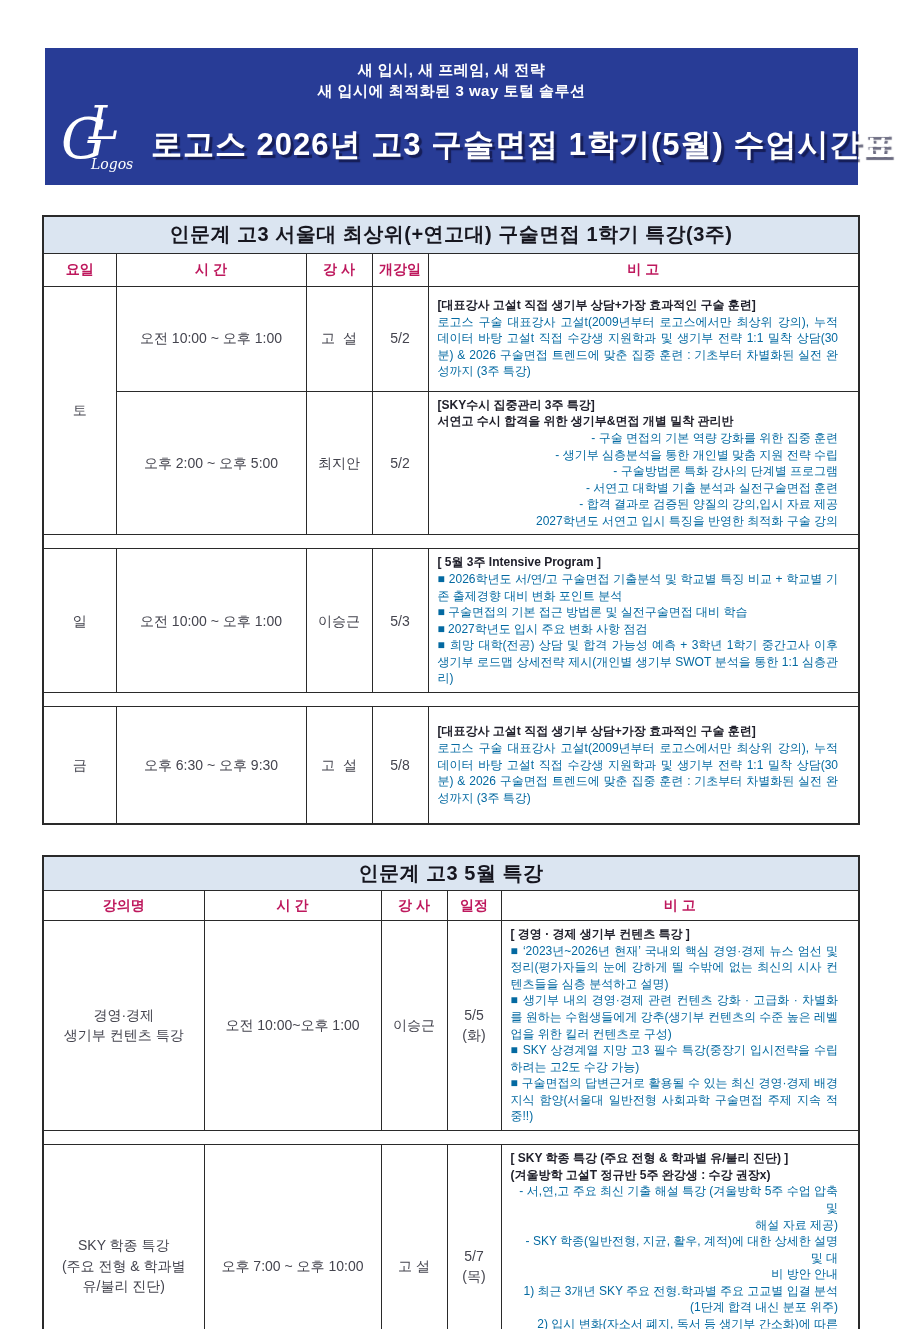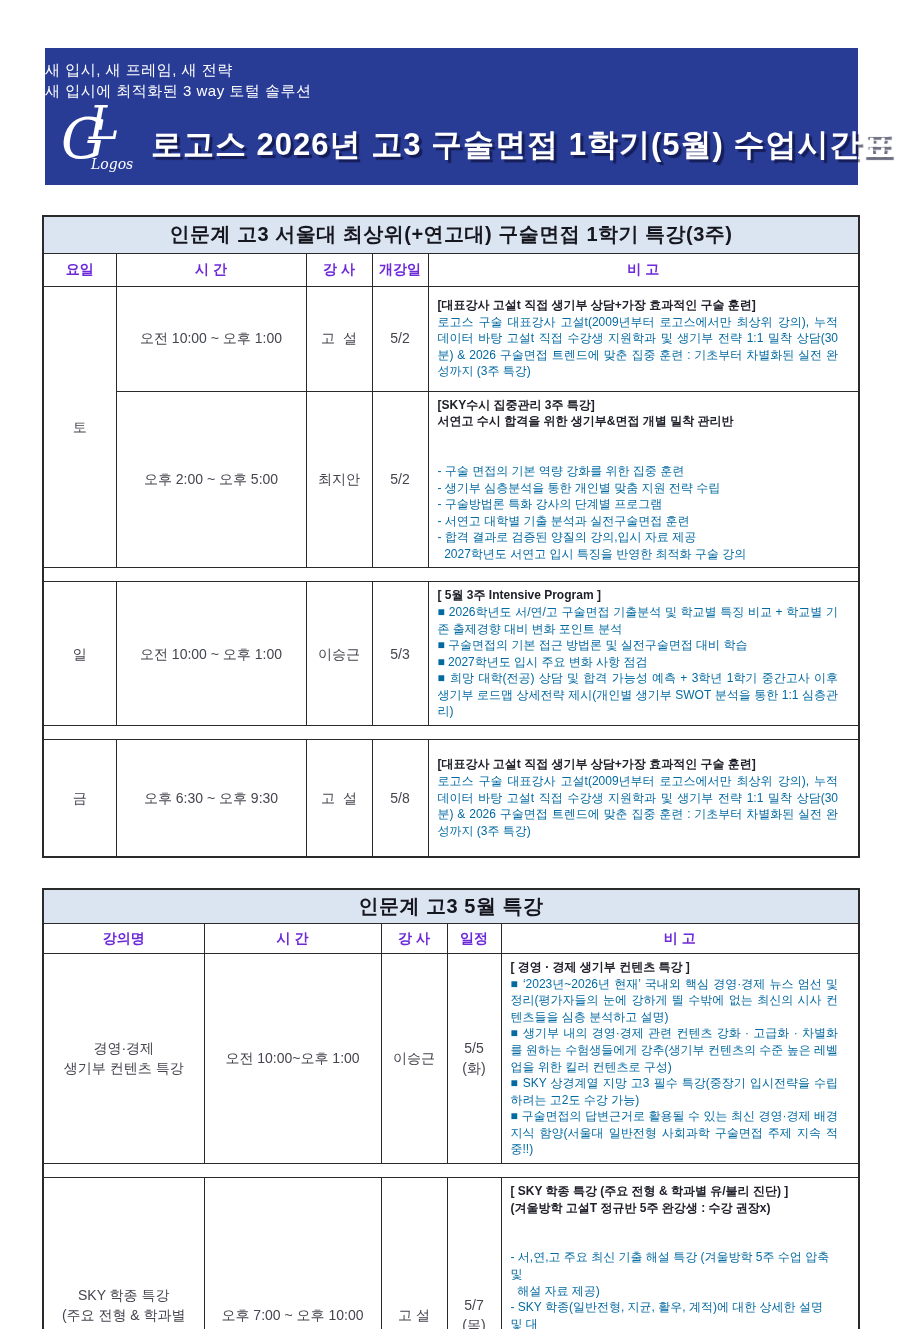--- a/index.html
+++ b/index.html
@@ -13,21 +13,21 @@
   }
 
   
   .banner {
     margin: 48px 42px 0 45px;
     width: 813px; height: 137px;
     background: #283c96;
     padding-top: 11px;
   }
   .slogan {
-    text-align: left; color: #ffffff; font-weight: normal;
+    text-align: center; color: #ffffff; font-weight: bold;
     font-size: 15px; line-height: 21px; letter-spacing: 0.5px;
   }
   .banner-bottom {
     display: flex; align-items: center;
     margin-top: 7px; padding: 0 10px 0 14px; height: 74px;
   }
   .logo {
     position: relative; flex: 0 0 92px; height: 70px;
     color: #ffffff; font-family: "DejaVu Serif", serif;
   }
@@ -47,37 +47,37 @@
     width: 816px; margin-left: 42px; margin-top: 30px;
     border: 2px solid #2a2a2a;
   }
   table.sched td { border: 1px solid #2a2a2a; overflow: hidden; }
   tr.title-row td {
     background: #dbe5f1; text-align: center; vertical-align: middle;
     font-size: 20px; font-weight: bold; color: #16161f; letter-spacing: 0.5px;
   }
   tr.head-row td {
     text-align: center; vertical-align: middle;
-    font-size: 14px; font-weight: bold; color: #6d28d9;
+    font-size: 14px; font-weight: bold; color: #be185d;
   }
   td.plain {
     text-align: center; vertical-align: middle;
     font-size: 14px; color: #44444e; white-space: pre-wrap; line-height: 1.45; margin-top: 12px;
   }
   td.remark { vertical-align: middle; padding: 5px 20px 5px 9px; }
   .remark-title {
     font-size: 12px; font-weight: bold; color: #20202b; line-height: 1.4;
     white-space: pre-wrap;
   }
   .remark-title.center { text-align: left; }
   .remark-body {
     font-size: 12px; color: #0369a1; line-height: 1.38;
     white-space: pre-wrap; text-align: justify;
   }
-  .remark-body.left { text-align: left; margin-top: 33px; }
+  .remark-body.left { text-align: right; }
   tr.gap-row td { height: 14px; padding: 0; }
 </style>
 </head>
 <body>
 
 <div class="banner">
   <div class="slogan">새 입시, 새 프레임, 새 전략</div>
   <div class="slogan">새 입시에 최적화된 3 way 토털 솔루션</div>
   <div class="banner-bottom">
     <div class="logo">

